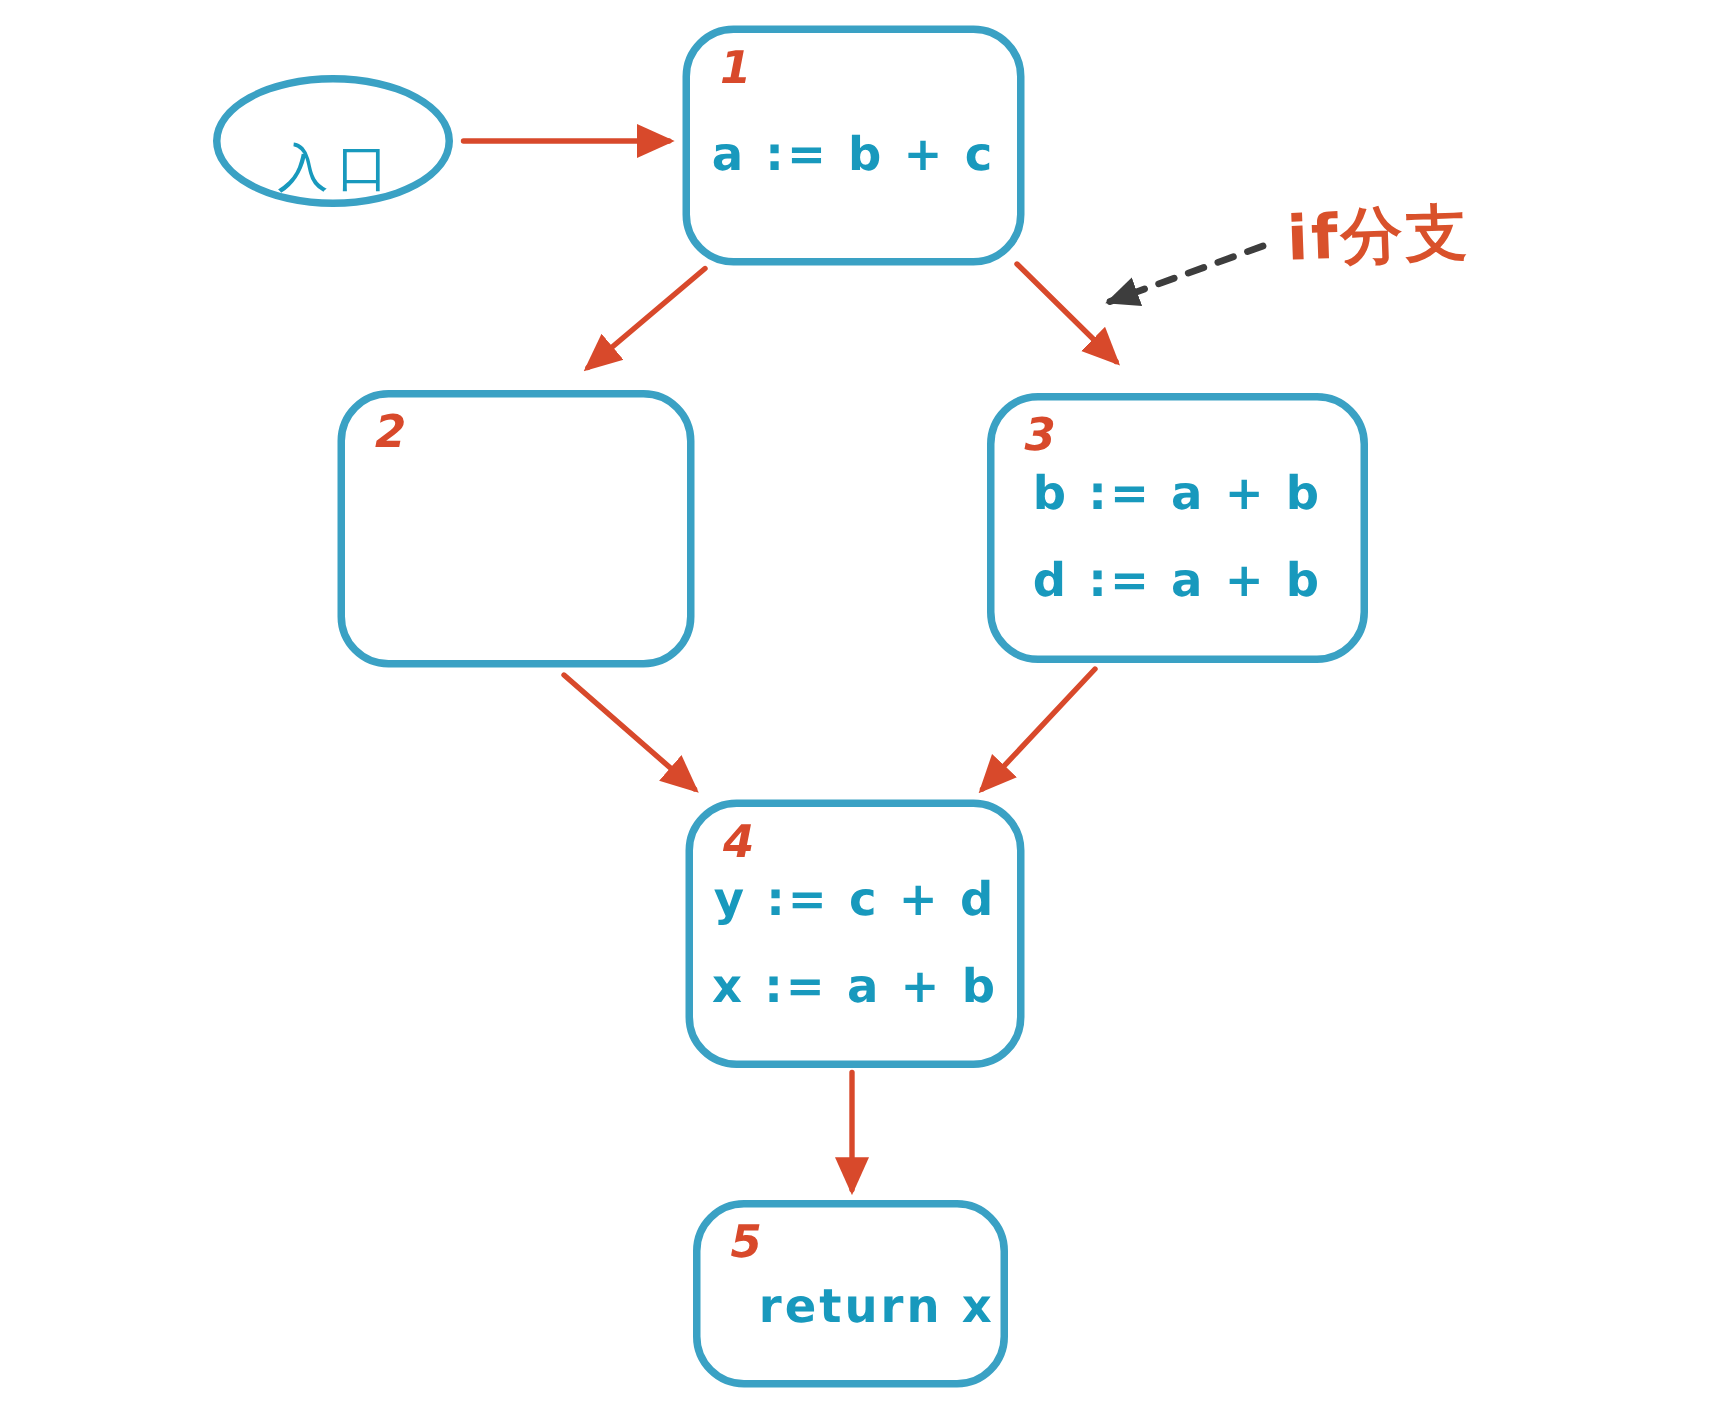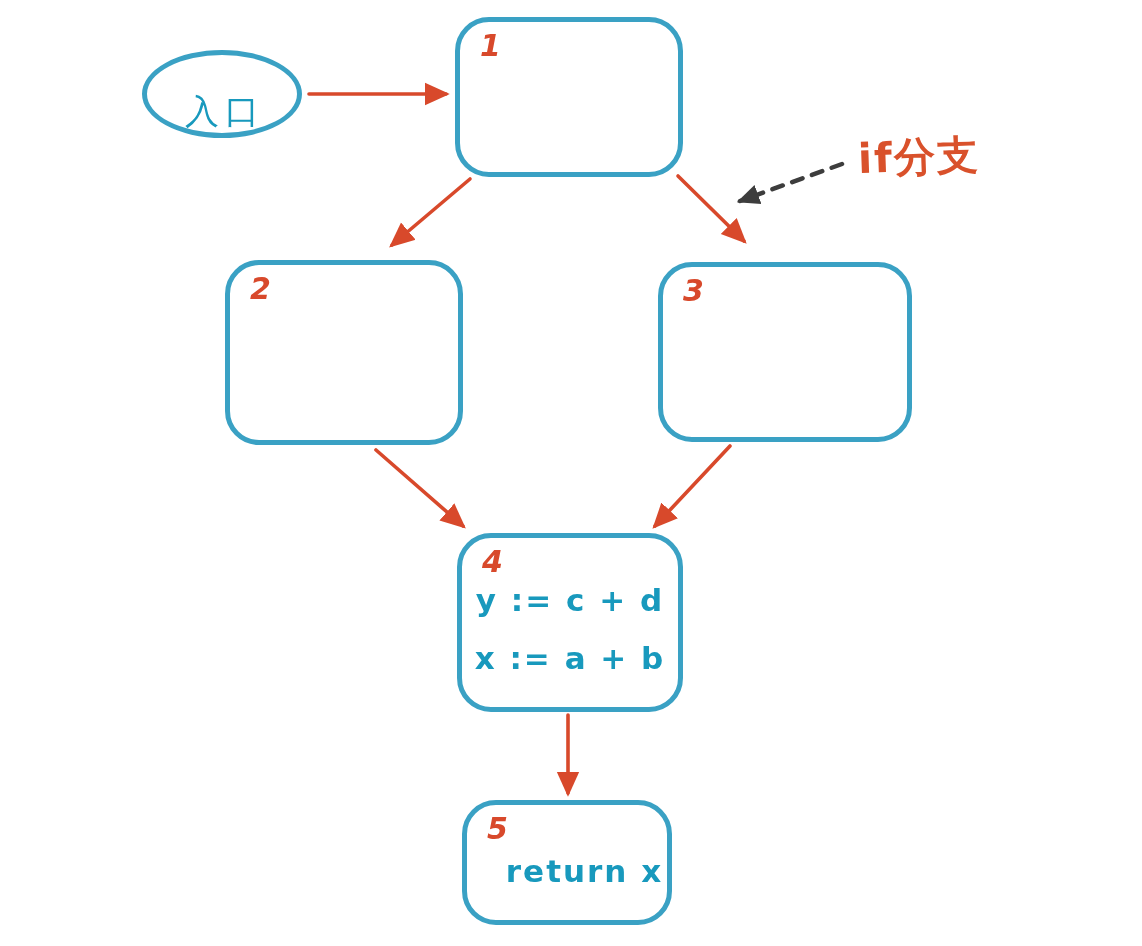--- a/index.html
+++ b/index.html
@@ -141,31 +141,36 @@
     <line class="edge-line" x1="568" y1="715" x2="568" y2="793" marker-end="url(#arrow-red)"></line>
     <line class="annotation-line" x1="842" y1="164" x2="740" y2="201" marker-end="url(#arrow-dark)"></line>
   </svg>
 
   <div class="entry-ellipse">
     <span class="entry-label">入口</span>
   </div>
 
   <div class="node node-1">
     <span class="num">1</span>
+    <div class="lines">
+      <div class="code">a := b + c</div>
+    </div>
   </div>
 
   <div class="node node-2">
     <span class="num">2</span>
     <div class="lines">
     </div>
   </div>
 
   <div class="node node-3">
     <span class="num">3</span>
     <div class="lines">
+      <div class="code">b := a + b</div>
+      <div class="code">d := a + b</div>
     </div>
   </div>
 
   <div class="node node-4">
     <span class="num">4</span>
     <div class="lines">
       <div class="code">y := c + d</div>
       <div class="code">x := a + b</div>
     </div>
   </div>

